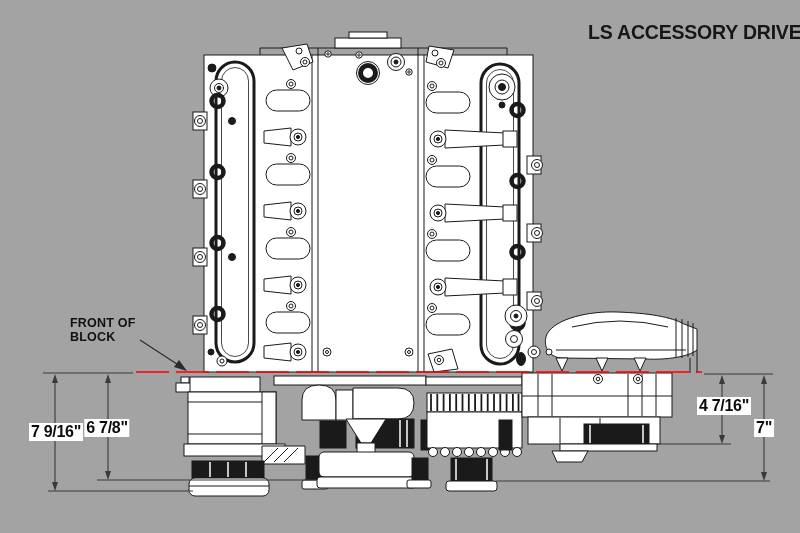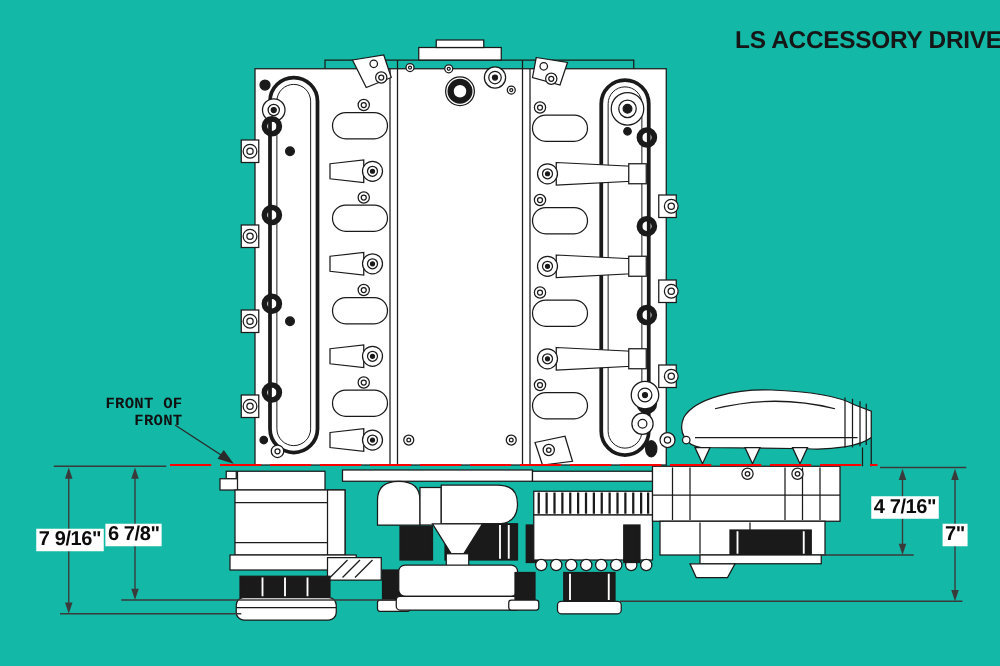--- a/index.html
+++ b/index.html
@@ -1,23 +1,23 @@
 <!DOCTYPE html>
 <html><head>
 <meta charset="utf-8">
 <style>
   html,body{margin:0;padding:0;background:#fff;}
-  #stage{position:relative;width:800px;height:533px;background:#14b8a6;overflow:hidden;
+  #stage{position:relative;width:800px;height:533px;background:#a3a3a3;overflow:hidden;
          font-family:"Liberation Sans",sans-serif;}
   #drawing{position:absolute;left:0;top:0;}
   .title{position:absolute;left:588px;top:20px;color:#161616;
          font-weight:700;font-size:19.5px;line-height:24px;letter-spacing:-0.2px;white-space:nowrap;}
   .title span{display:block;}
-  .callout{position:absolute;left:70px;top:317px;width:76px;text-align:right;color:#111;
-           font-weight:700;font-size:12.5px;line-height:13.5px;letter-spacing:0.2px;font-family:Liberation Mono, monospace;}
+  .callout{position:absolute;left:70px;top:317px;width:76px;text-align:left;color:#111;
+           font-weight:700;font-size:12.5px;line-height:13.5px;letter-spacing:0.2px;}
   .callout span{display:block;}
   .dim-label{position:absolute;transform:translate(-50%,-50%);background:#fff;color:#0b0b0b;
              font-weight:700;font-size:16px;line-height:18px;padding:0 2px;white-space:nowrap;letter-spacing:-0.3px;}
 </style>
 </head>
 <body>
 
 <div id="stage">
 
   <svg id="drawing" width="800" height="533" viewBox="0 0 800 533">
@@ -350,21 +350,21 @@
       <path d="M187,371 L174,367 L179,360 Z" fill="#2a2a2a"></path>
     </g>
   </svg>
 
   <div class="title">
     <span>LS ACCESSORY DRIVE</span>
   </div>
 
   <div class="callout">
     <span>FRONT OF</span>
-    <span>FRONT</span>
+    <span>BLOCK</span>
   </div>
 
   <div class="dim-label" style="left:56px;top:432px;">7 9/16"</div>
   <div class="dim-label" style="left:107px;top:428px;">6 7/8"</div>
   <div class="dim-label" style="left:724px;top:406px;">4 7/16"</div>
   <div class="dim-label" style="left:764px;top:428px;">7"</div>
 
 </div>
 
 </body></html>

